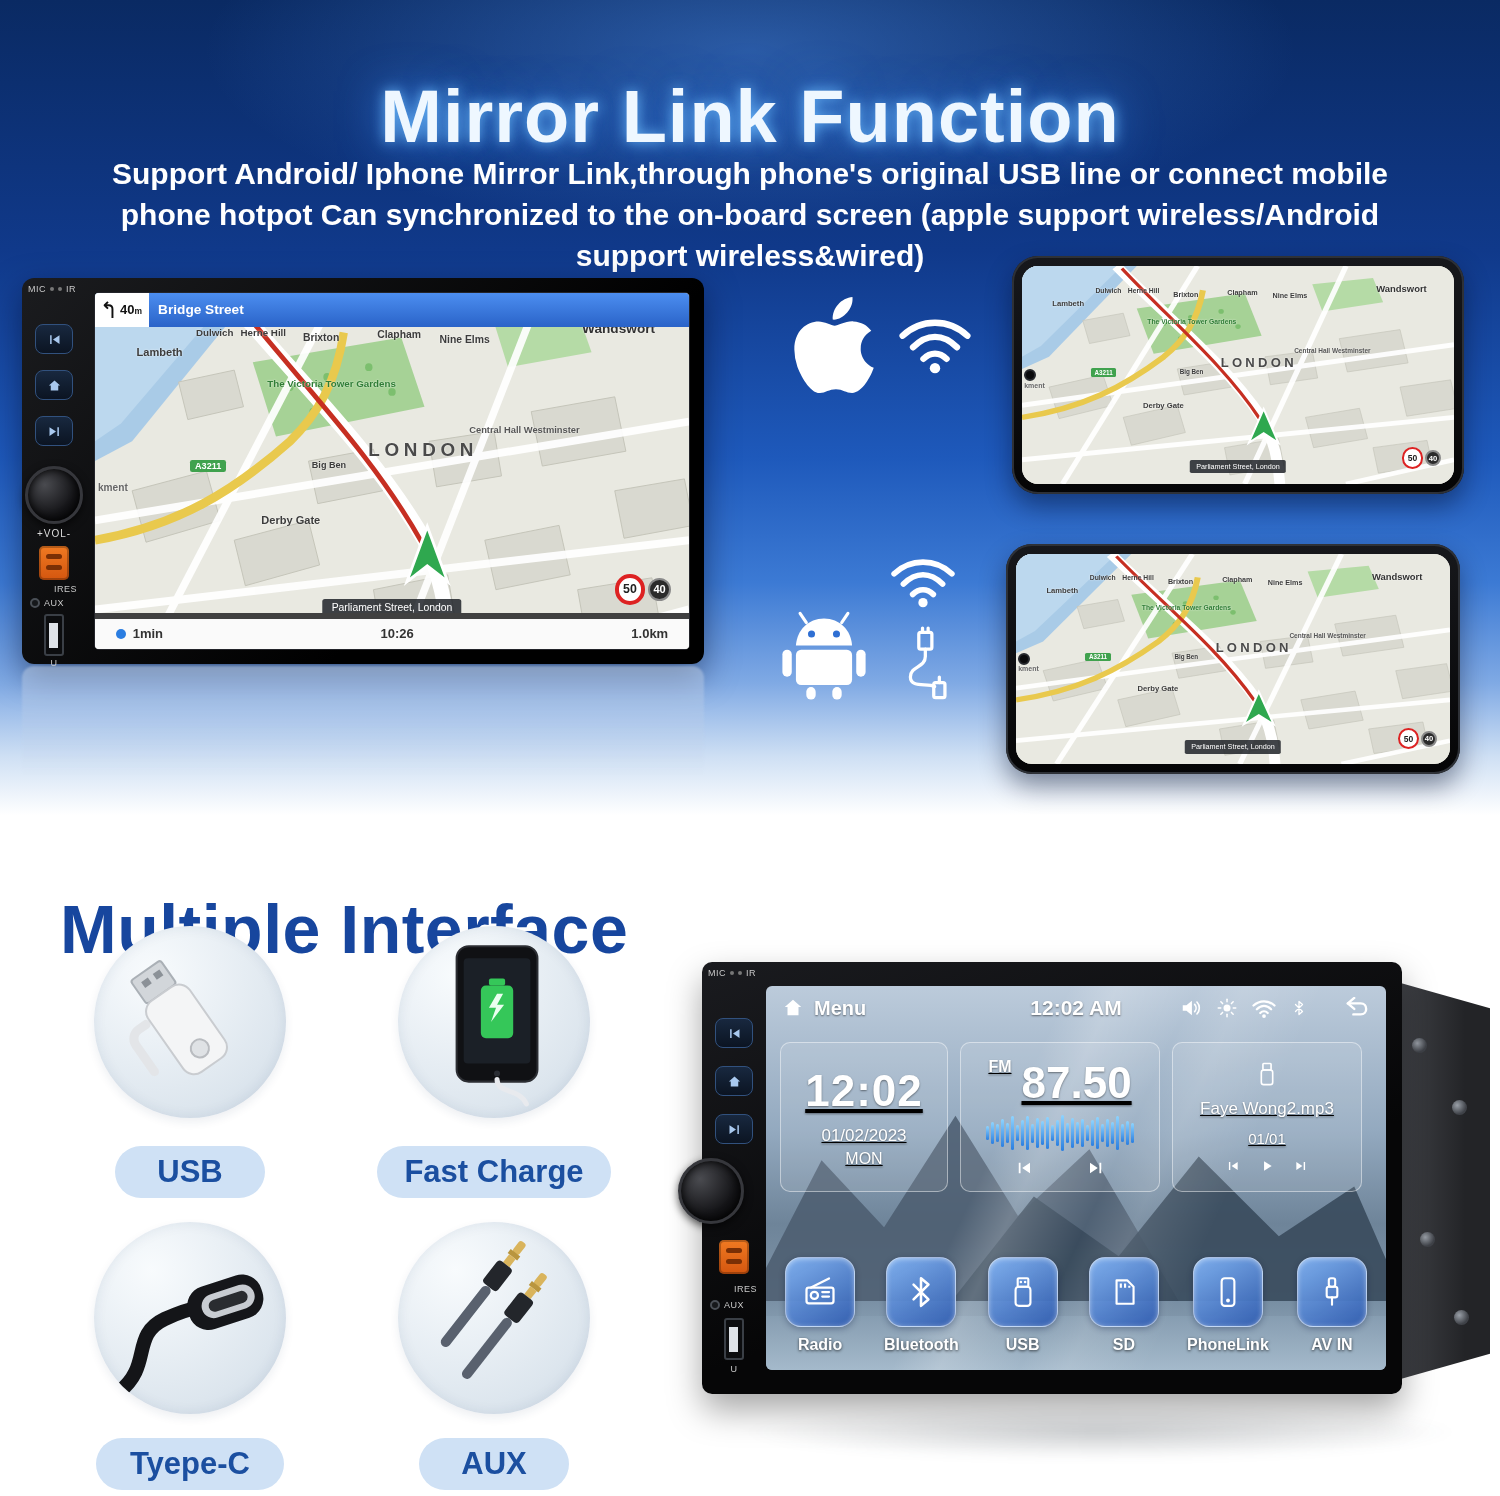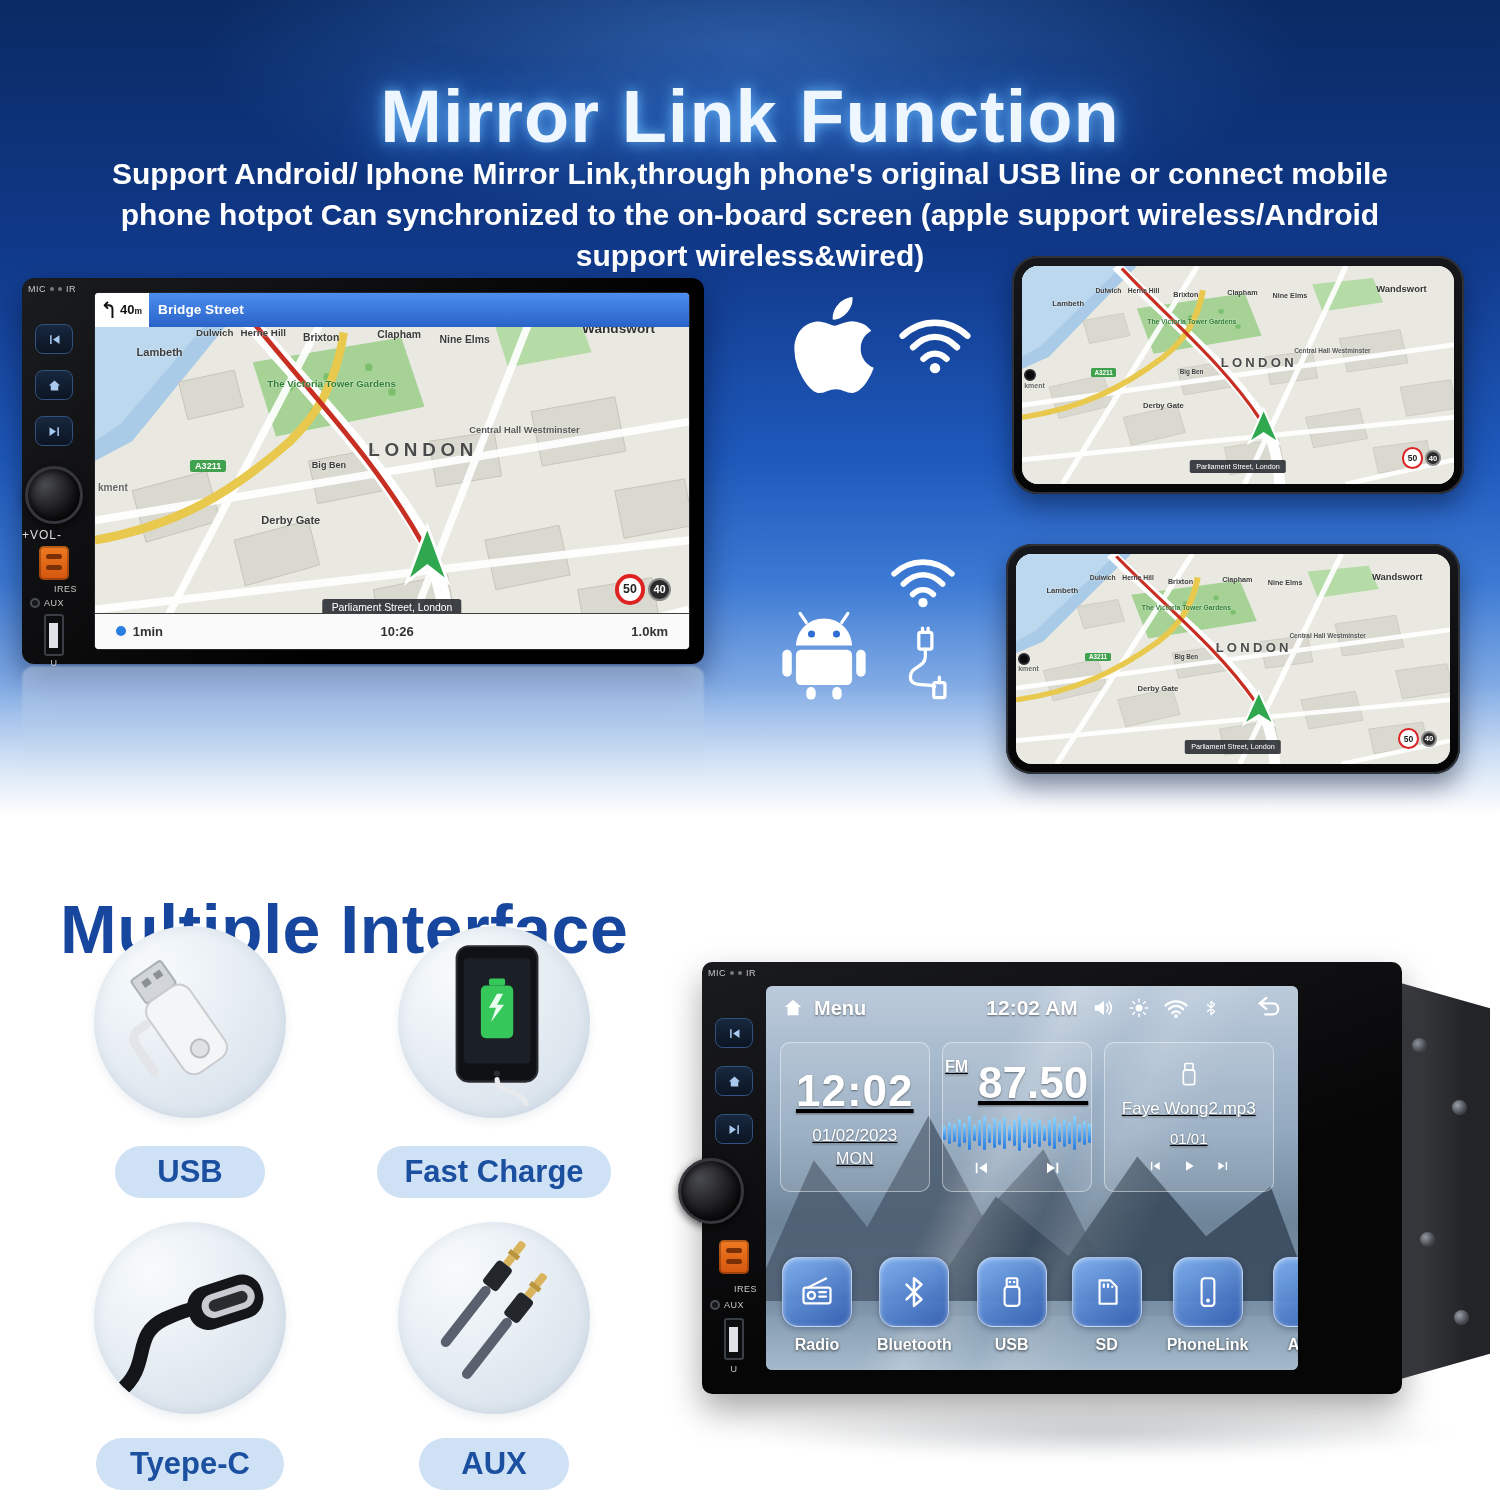--- a/index.html
+++ b/index.html
@@ -24,21 +24,21 @@
   .strip{position:absolute;left:0;top:0;bottom:0;width:64px;}
   .strip-top{position:absolute;left:6px;top:6px;display:flex;align-items:center;gap:4px;}
   .tiny-lbl{font-size:9px;color:#c9c9c9;letter-spacing:.5px;}
   .dot{width:4px;height:4px;border-radius:50%;background:#777;display:inline-block;}
   .hw-btn{position:absolute;left:13px;width:38px;height:30px;border-radius:8px;
     border:1px solid #31517e;background:linear-gradient(180deg,#18283f,#0b1422);
     color:#a9c9ef;display:flex;align-items:center;justify-content:center;}
   .knob{position:absolute;left:3px;top:188px;width:58px;height:58px;border-radius:50%;
     background:radial-gradient(circle at 32% 30%,#4a4b50,#131316 62%,#000);
     border:3px solid #36373c;box-shadow:inset 0 0 10px #000,0 3px 8px rgba(0,0,0,.65);}
-  .vol-lbl{position:absolute;left:0;top:250px;width:64px;text-align:left;font-size:12px;color:#ddd;letter-spacing:1px;}
+  .vol-lbl{position:absolute;left:0;top:250px;width:64px;text-align:center;font-size:10px;color:#ddd;letter-spacing:1px;}
   .usbc-port{position:absolute;left:17px;top:268px;width:30px;height:34px;border-radius:5px;
     background:linear-gradient(180deg,#f07a22,#d4560f);box-shadow:inset 0 0 0 2px rgba(0,0,0,.25);}
   .usbc-port::before,.usbc-port::after{content:"";position:absolute;left:7px;width:16px;height:5px;background:#7a2f05;border-radius:3px;}
   .usbc-port::before{top:8px;} .usbc-port::after{top:19px;}
   .res-lbl{position:absolute;left:8px;top:306px;padding-left:24px;}
   .aux-row{position:absolute;left:8px;top:320px;display:flex;align-items:center;gap:4px;}
   .hole{width:10px;height:10px;border-radius:50%;background:#16181b;border:2px solid #4a4f56;display:inline-block;}
   .usb-port{position:absolute;left:22px;top:336px;width:20px;height:42px;background:#0c0d0f;border:2px solid #3a3f46;border-radius:3px;}
   .usb-port i{position:absolute;left:3px;top:7px;width:9px;height:25px;background:#dfe3e8;}
   .u-lbl{position:absolute;left:0;top:380px;width:64px;text-align:center;}
@@ -56,21 +56,21 @@
   .mlbl-big{font-size:1.45em;letter-spacing:.25em;color:#4a4a4a;}
   .mlbl-town{font-size:1.05em;color:#333;}
   .mlbl-green{color:#2f7d36;font-size:.75em;}
   .mlbl-badge{background:#40a24e;color:#fff;font-size:.7em;font-weight:700;padding:.12em .55em;border-radius:.25em;text-shadow:none;}
   .map-topbar{position:absolute;top:0;left:0;right:0;height:2.6em;display:flex;z-index:3;}
   .turn-box{background:#fff;color:#111;display:flex;align-items:center;gap:.28em;padding:0 .5em;font-weight:700;}
   .turn-box svg{width:1.15em;height:1.5em;}
   .turn-dist i{font-style:normal;font-size:.65em;font-weight:700;}
   .street-bar{flex:1;background:linear-gradient(180deg,#4c8ef0,#2a63c8);color:#fff;display:flex;align-items:center;
     padding-left:.7em;font-size:1.05em;font-weight:600;}
-  .map-bottombar{position:absolute;left:0;right:0;bottom:0;height:2.8em;background:#fafafa;border-top:1px solid #404040;
+  .map-bottombar{position:absolute;left:0;right:0;bottom:0;height:2.8em;background:#fafafa;border-top:6px solid #404040;
     display:flex;align-items:center;justify-content:space-between;padding:0 1.6em;color:#333;font-weight:700;font-size:1em;z-index:3;}
   .nav-dot{width:.8em;height:.8em;border-radius:50%;background:#2a7de1;display:inline-block;margin-right:.5em;}
   .eta{display:flex;align-items:center;}
   .route-badge{position:absolute;left:50%;bottom:3.2em;transform:translateX(-50%);z-index:3;
     background:rgba(30,34,40,.85);color:#fff;font-size:.8em;padding:.28em .9em;border-radius:.25em;white-space:nowrap;}
   .spd{position:absolute;right:3%;bottom:3.4em;z-index:3;display:flex;align-items:center;gap:.2em;}
   .spd-50{width:2.5em;height:2.5em;border-radius:50%;background:#fff;border:.34em solid #d22;color:#222;
     display:flex;align-items:center;justify-content:center;font-weight:800;font-size:.95em;}
   .spd-40{width:2.1em;height:2.1em;border-radius:50%;background:#2b2b2b;border:2px solid #8a8a8a;color:#fff;
     display:flex;align-items:center;justify-content:center;font-weight:800;font-size:.85em;}
@@ -114,21 +114,21 @@
     background:linear-gradient(160deg,#1a1b1f,#060607 60%);box-shadow:0 16px 34px rgba(0,0,0,.35);}
   .unit-panel .knob{left:-24px;top:196px;width:66px;height:66px;}
   .unit-panel .hw-btn.b1{top:56px;} .unit-panel .hw-btn.b2{top:104px;} .unit-panel .hw-btn.b3{top:152px;}
   .unit-panel .usbc-port{top:278px;} .unit-panel .res-lbl{top:322px;} .unit-panel .aux-row{top:338px;}
   .unit-panel .usb-port{top:356px;} .unit-panel .u-lbl{top:402px;}
   .stereo-a .hw-btn.b1{top:46px;} .stereo-a .hw-btn.b2{top:92px;} .stereo-a .hw-btn.b3{top:138px;}
   .unit-shadow{position:absolute;left:740px;top:1404px;width:720px;height:56px;border-radius:50%;
     background:radial-gradient(ellipse at center,rgba(40,50,60,.22),rgba(40,50,60,0) 70%);filter:blur(4px);}
 
   
-  .unit-screen{position:absolute;left:64px;top:24px;width:532px;height:384px;border-radius:6px;overflow:hidden;
+  .unit-screen{position:absolute;left:64px;top:24px;width:620px;height:384px;border-radius:6px;overflow:hidden;
     background:linear-gradient(180deg,#bccbdb 0%,#93a9bf 38%,#6e8499 62%,#8fa5b8 100%);}
   .mtn{position:absolute;}
   .mtn1{left:-4%;top:28%;width:72%;height:58%;background:#4b5c6e;opacity:.85;
     clip-path:polygon(0 100%,18% 30%,32% 60%,48% 10%,62% 55%,78% 25%,100% 100%);}
   .mtn2{right:-4%;top:34%;width:76%;height:52%;background:#394a5c;opacity:.9;
     clip-path:polygon(0 100%,20% 40%,38% 70%,55% 20%,72% 60%,88% 35%,100% 100%);}
   .water{position:absolute;left:0;right:0;bottom:0;height:18%;background:linear-gradient(180deg,#7e95aa,#a7bccd);opacity:.9;}
   .glare{position:absolute;inset:0;pointer-events:none;
     background:linear-gradient(115deg,transparent 38%,rgba(255,255,255,.20) 44%,transparent 54%,rgba(255,255,255,.12) 60%,transparent 70%);}
   .scr-status{position:absolute;left:0;top:0;right:0;height:44px;display:flex;align-items:center;

